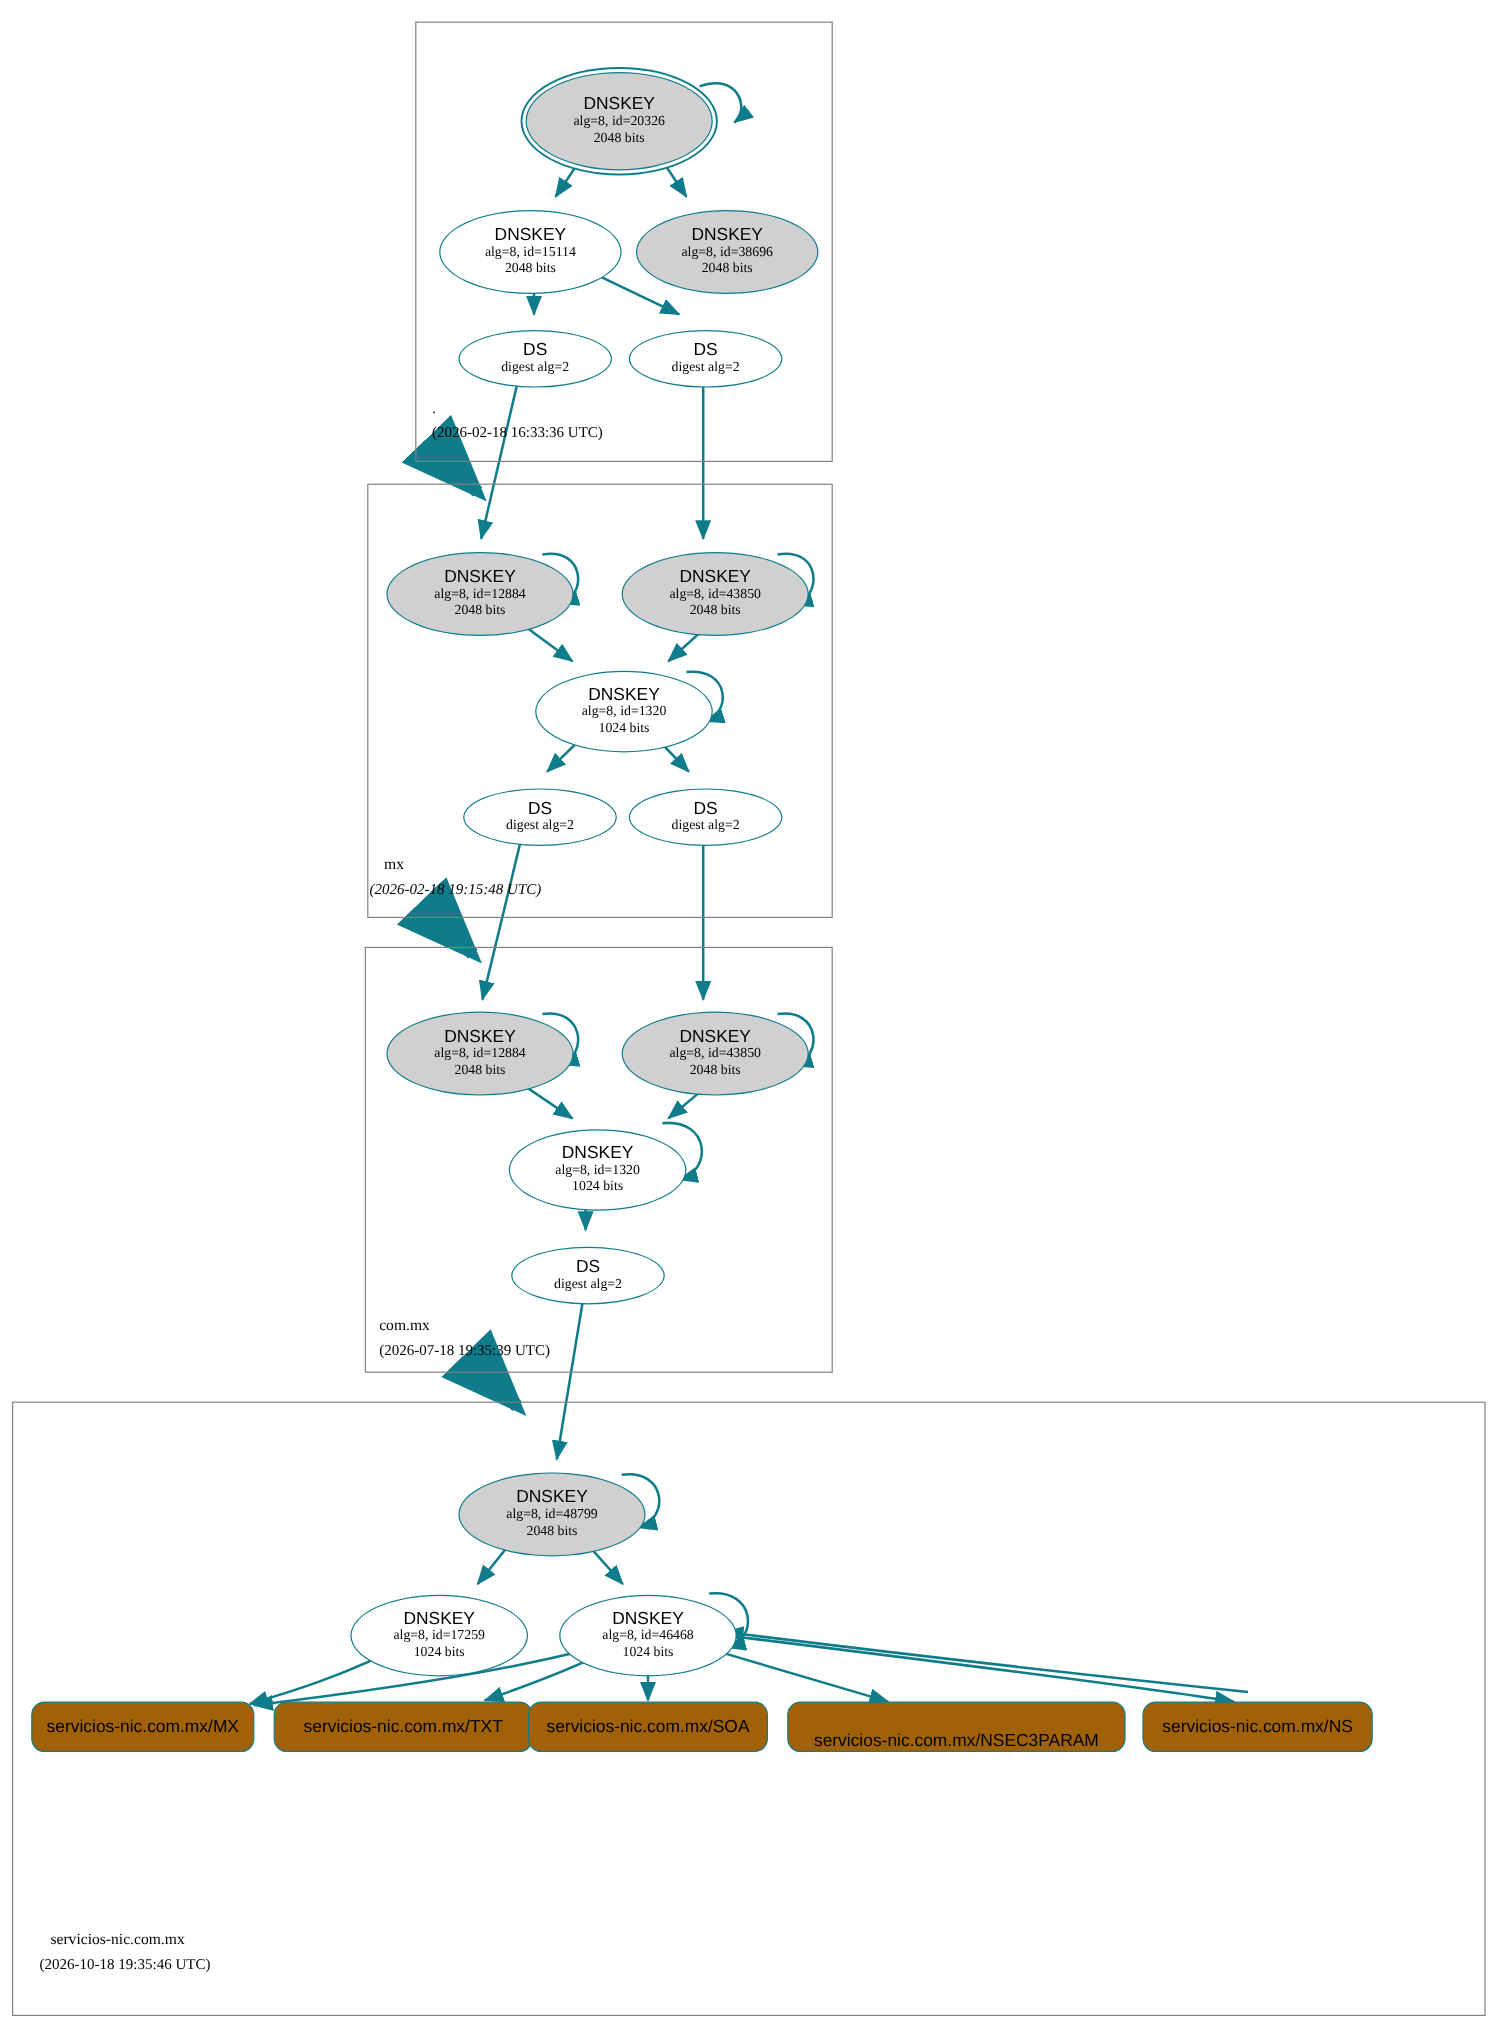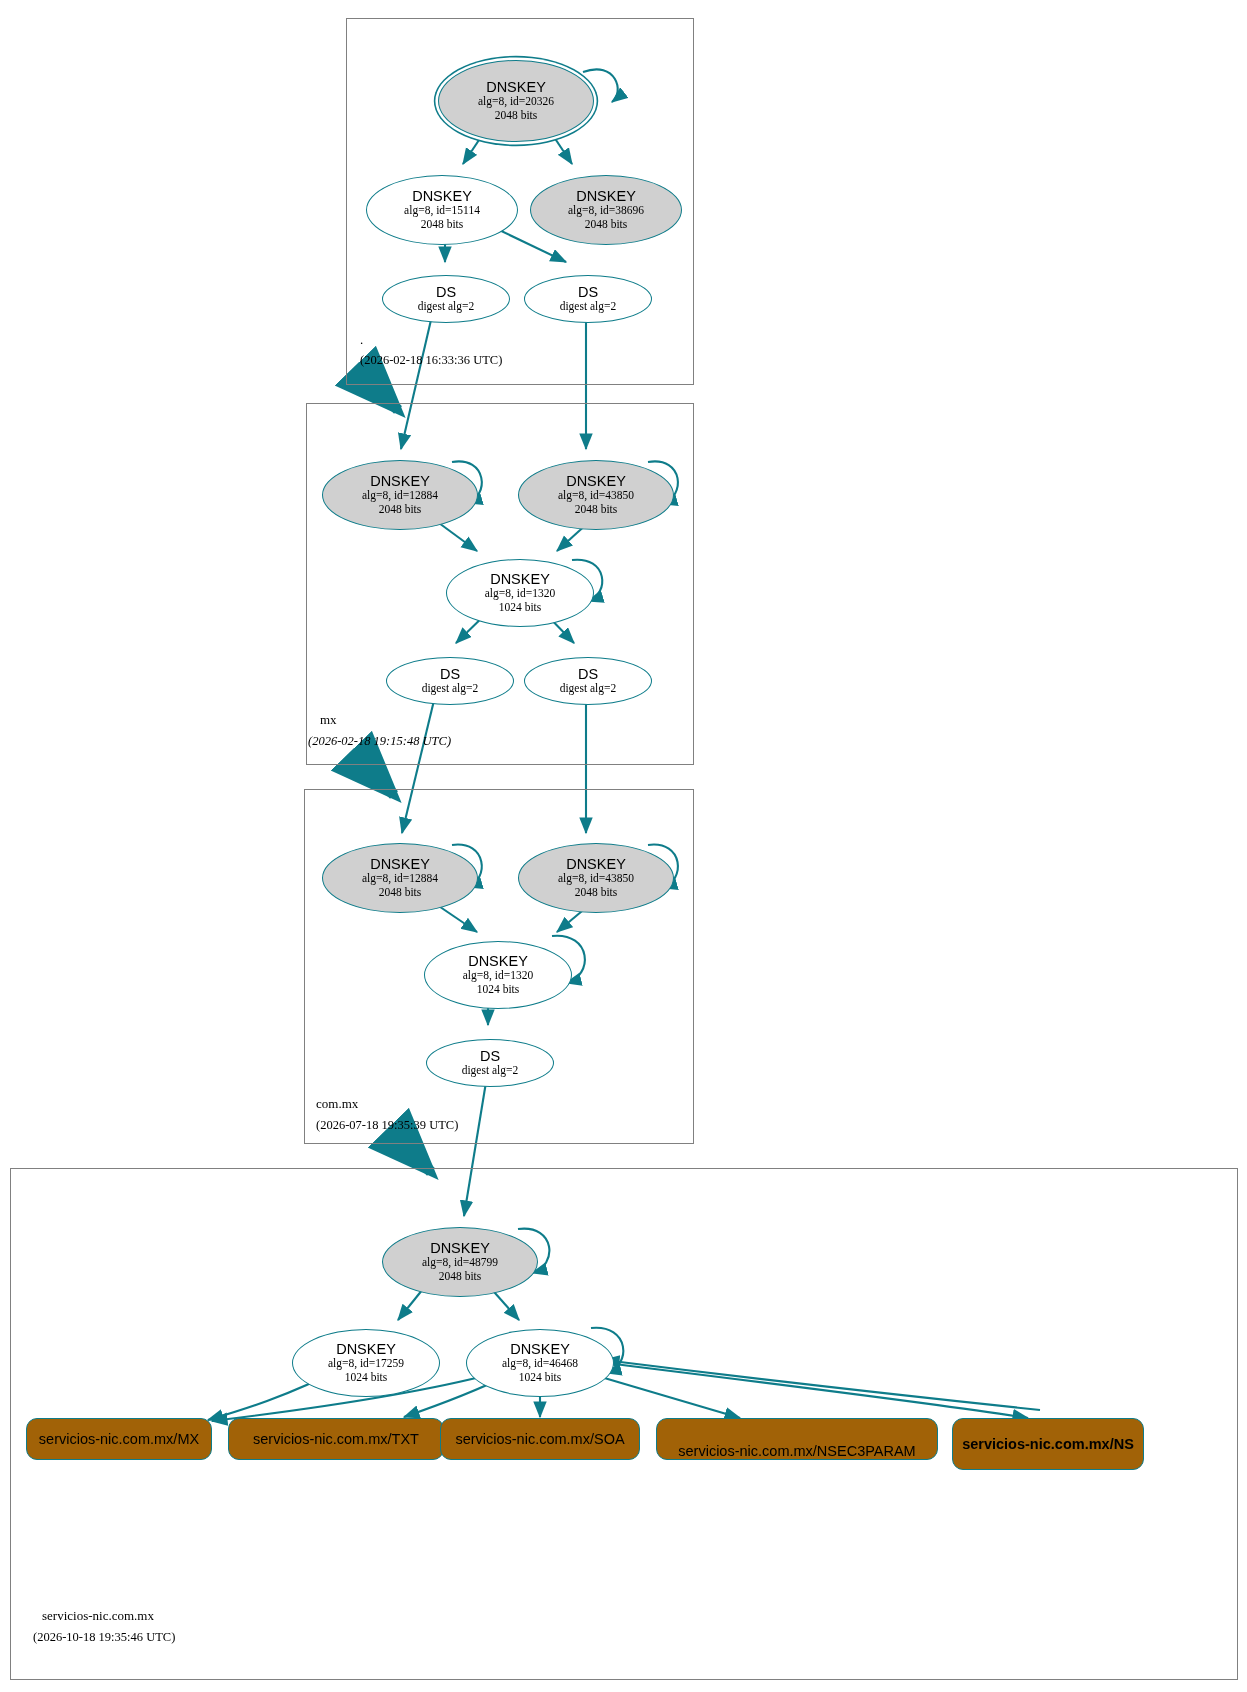--- a/index.html
+++ b/index.html
@@ -233,17 +233,17 @@
   </div>
   <div class="rrset" style="left:228px;top:1418px;width:216px;height:42px;">
     <span>servicios-nic.com.mx/TXT</span>
   </div>
   <div class="rrset" style="left:440px;top:1418px;width:200px;height:42px;">
     <span>servicios-nic.com.mx/SOA</span>
   </div>
   <div class="rrset" style="left:656px;top:1418px;width:282px;height:42px;align-items:flex-end;">
     <span>servicios-nic.com.mx/NSEC3PARAM</span>
   </div>
-  <div class="rrset" style="left:952px;top:1418px;width:192px;height:52px;font-weight:bold;">
+  <div class="rrset" style="left:952px;top:1418px;width:192px;height:42px;">
     <span>servicios-nic.com.mx/NS</span>
   </div>
 
 </div>
 
 </body></html>

